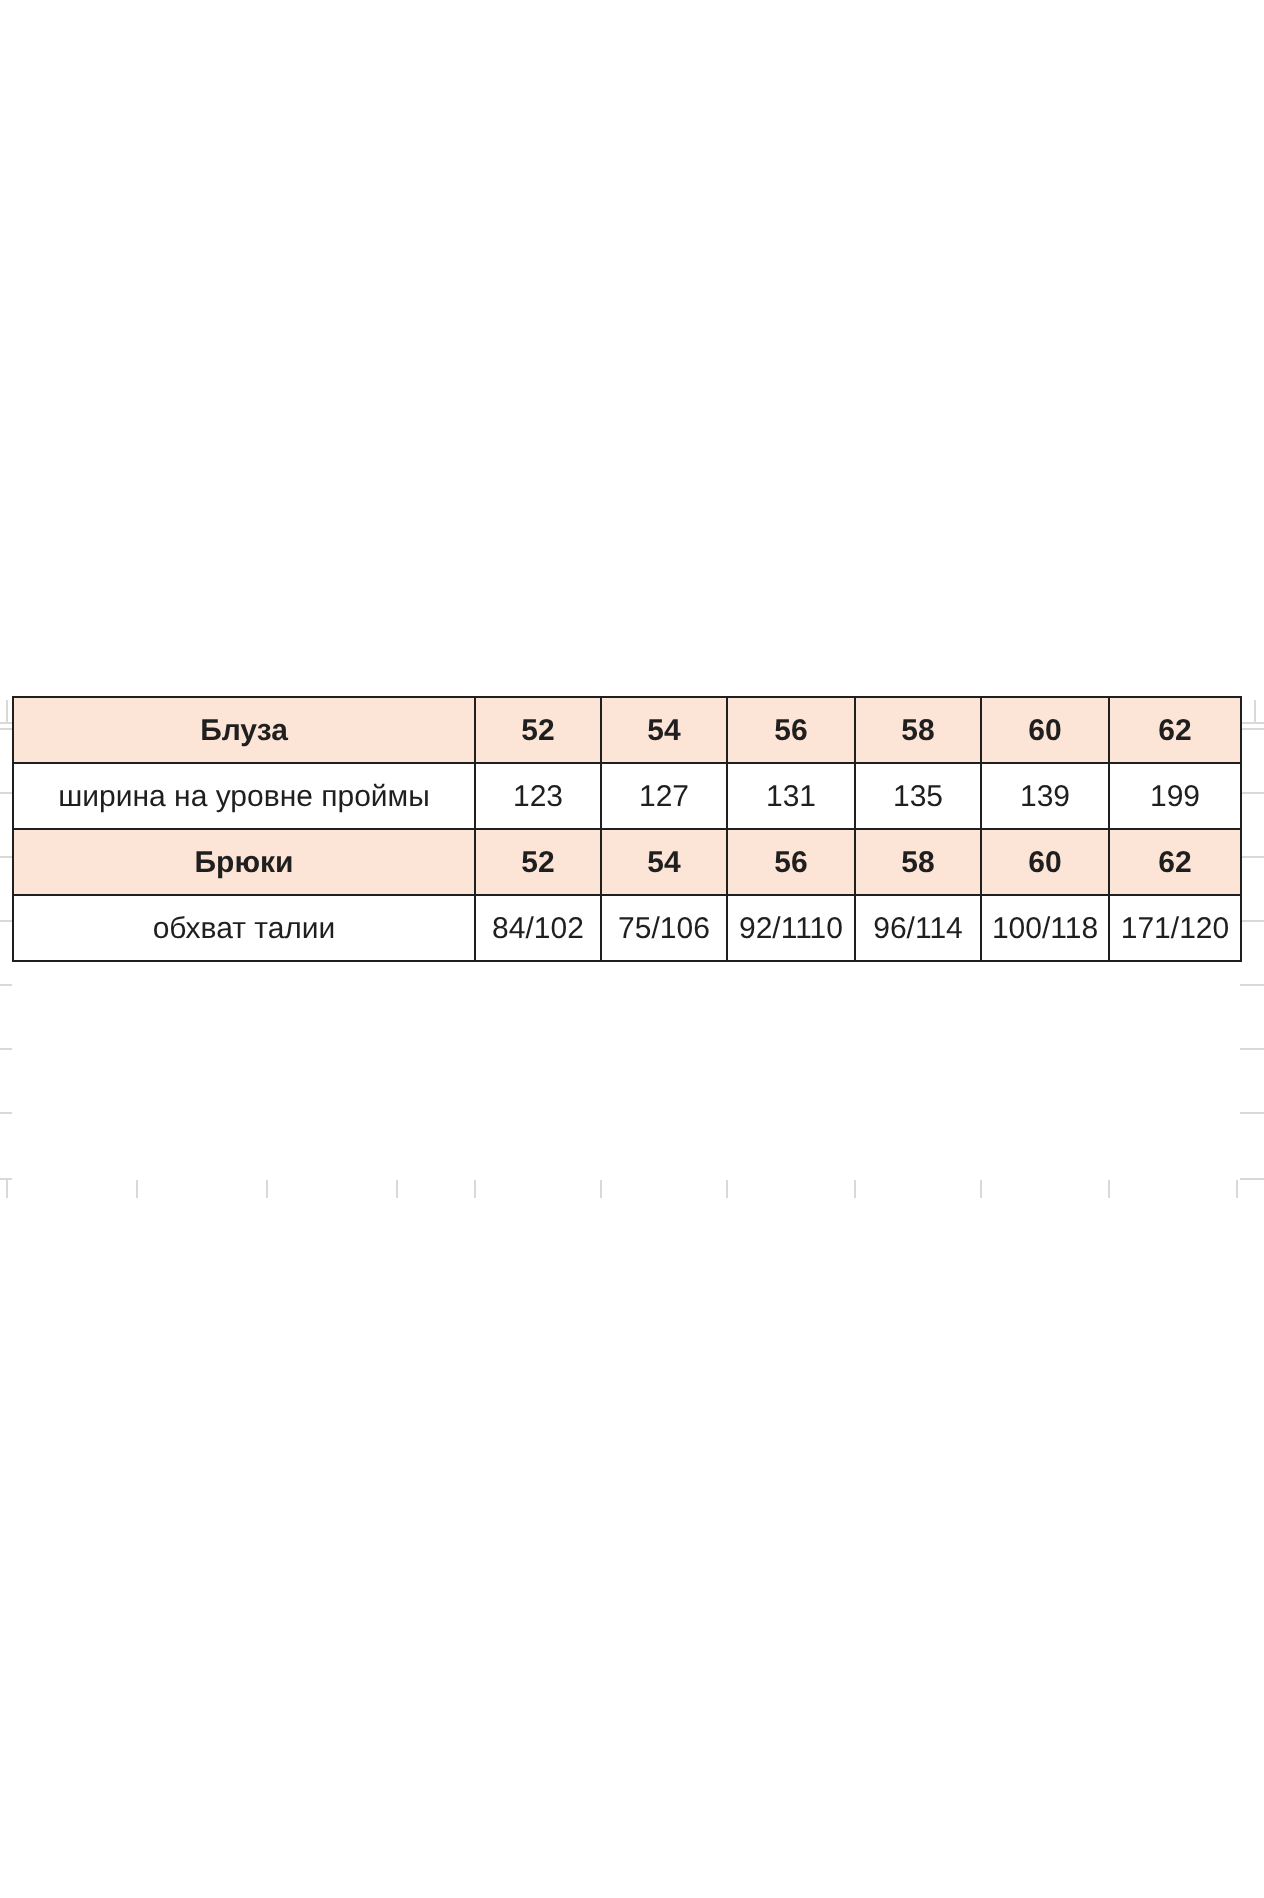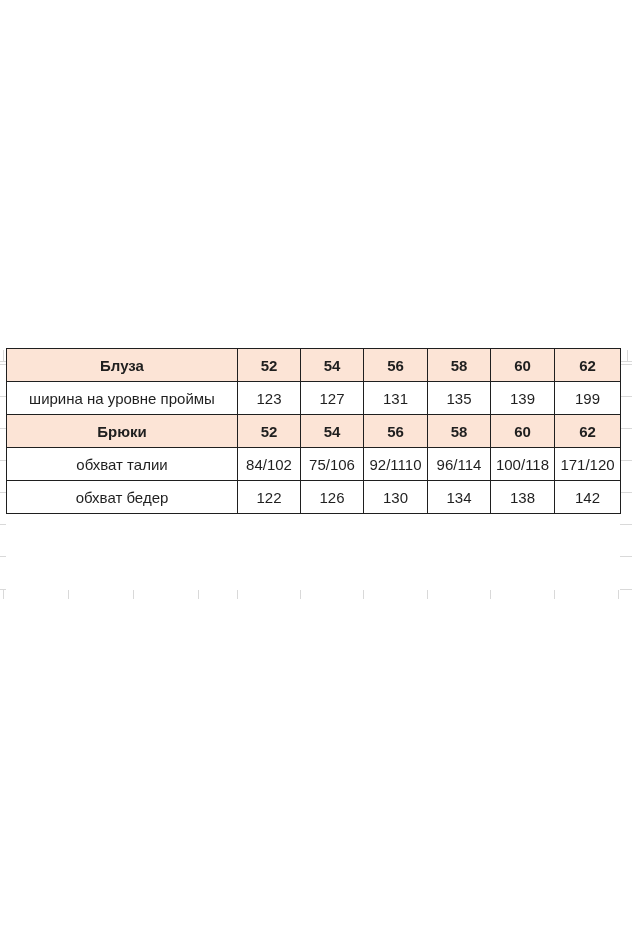--- a/index.html
+++ b/index.html
@@ -120,24 +120,15 @@
         </tr>
         <tr>
           <td>обхват талии</td>
           <td>84/102</td>
           <td>75/106</td>
           <td>92/1110</td>
           <td>96/114</td>
           <td>100/118</td>
           <td>171/120</td>
         </tr>
-        <tr>
-          <td>обхват бедер</td>
-          <td>122</td>
-          <td>126</td>
-          <td>130</td>
-          <td>134</td>
-          <td>138</td>
-          <td>142</td>
-        </tr>
       </tbody>
   </table>
 </div>
 
 </body></html>

